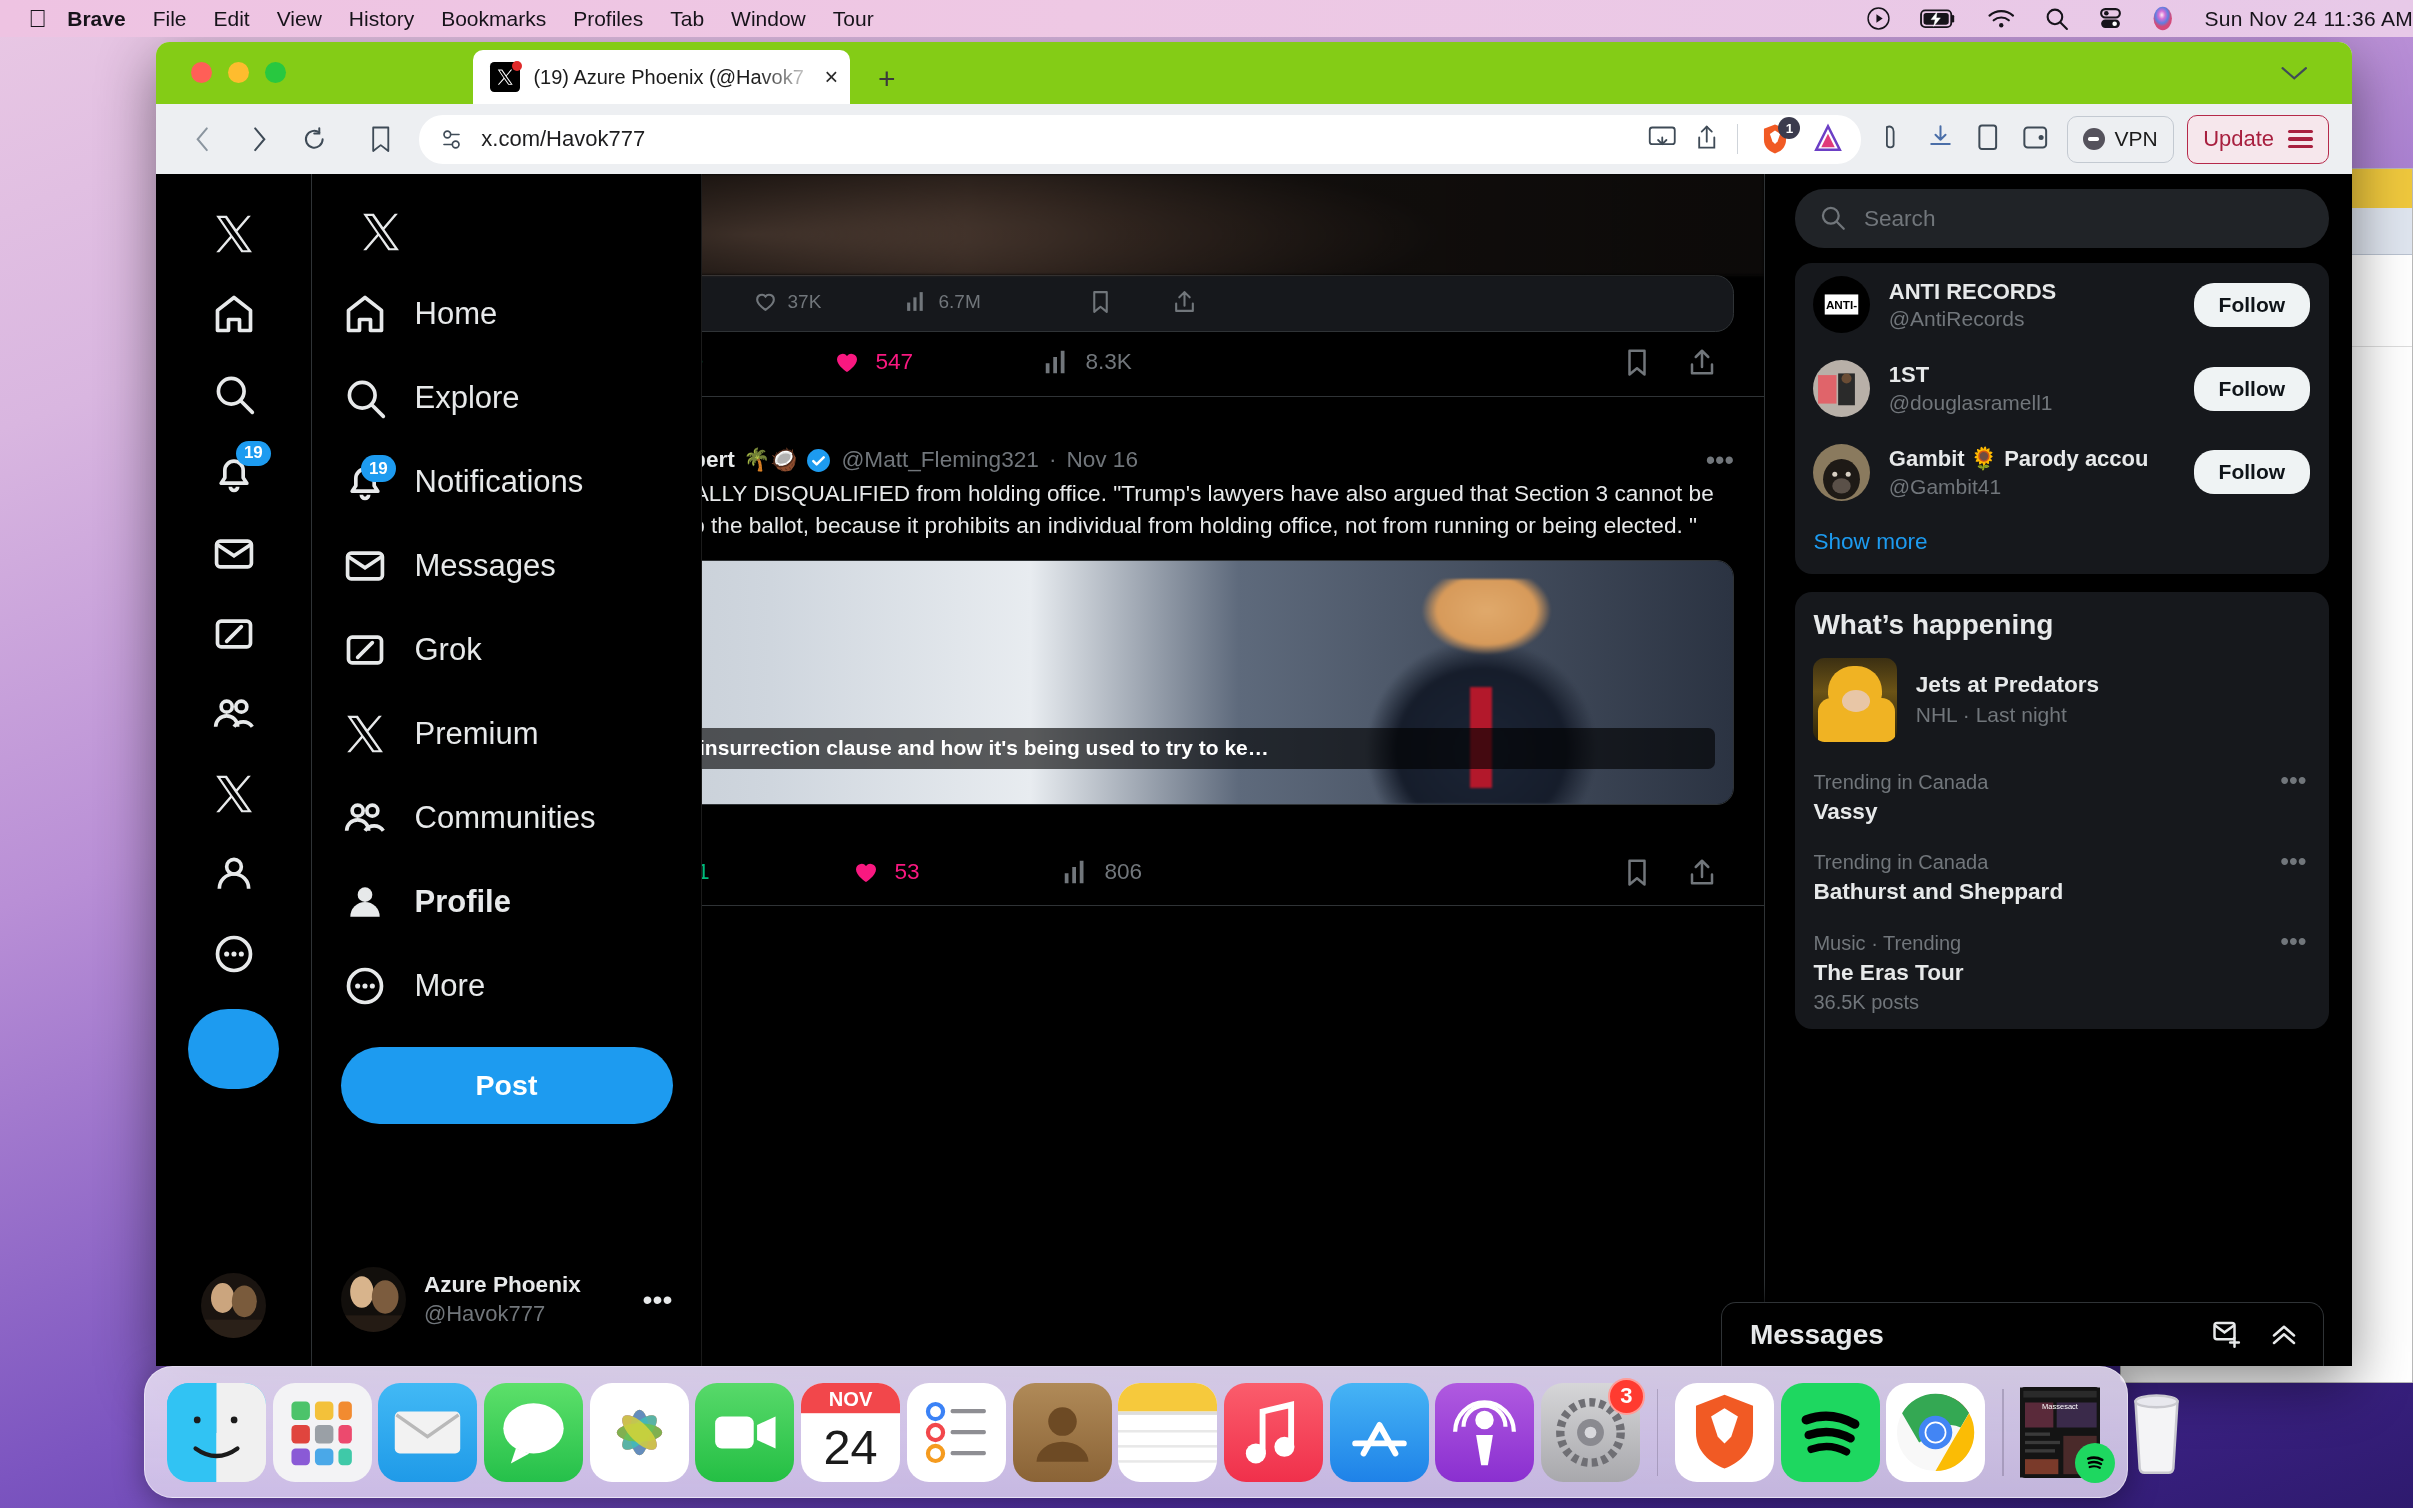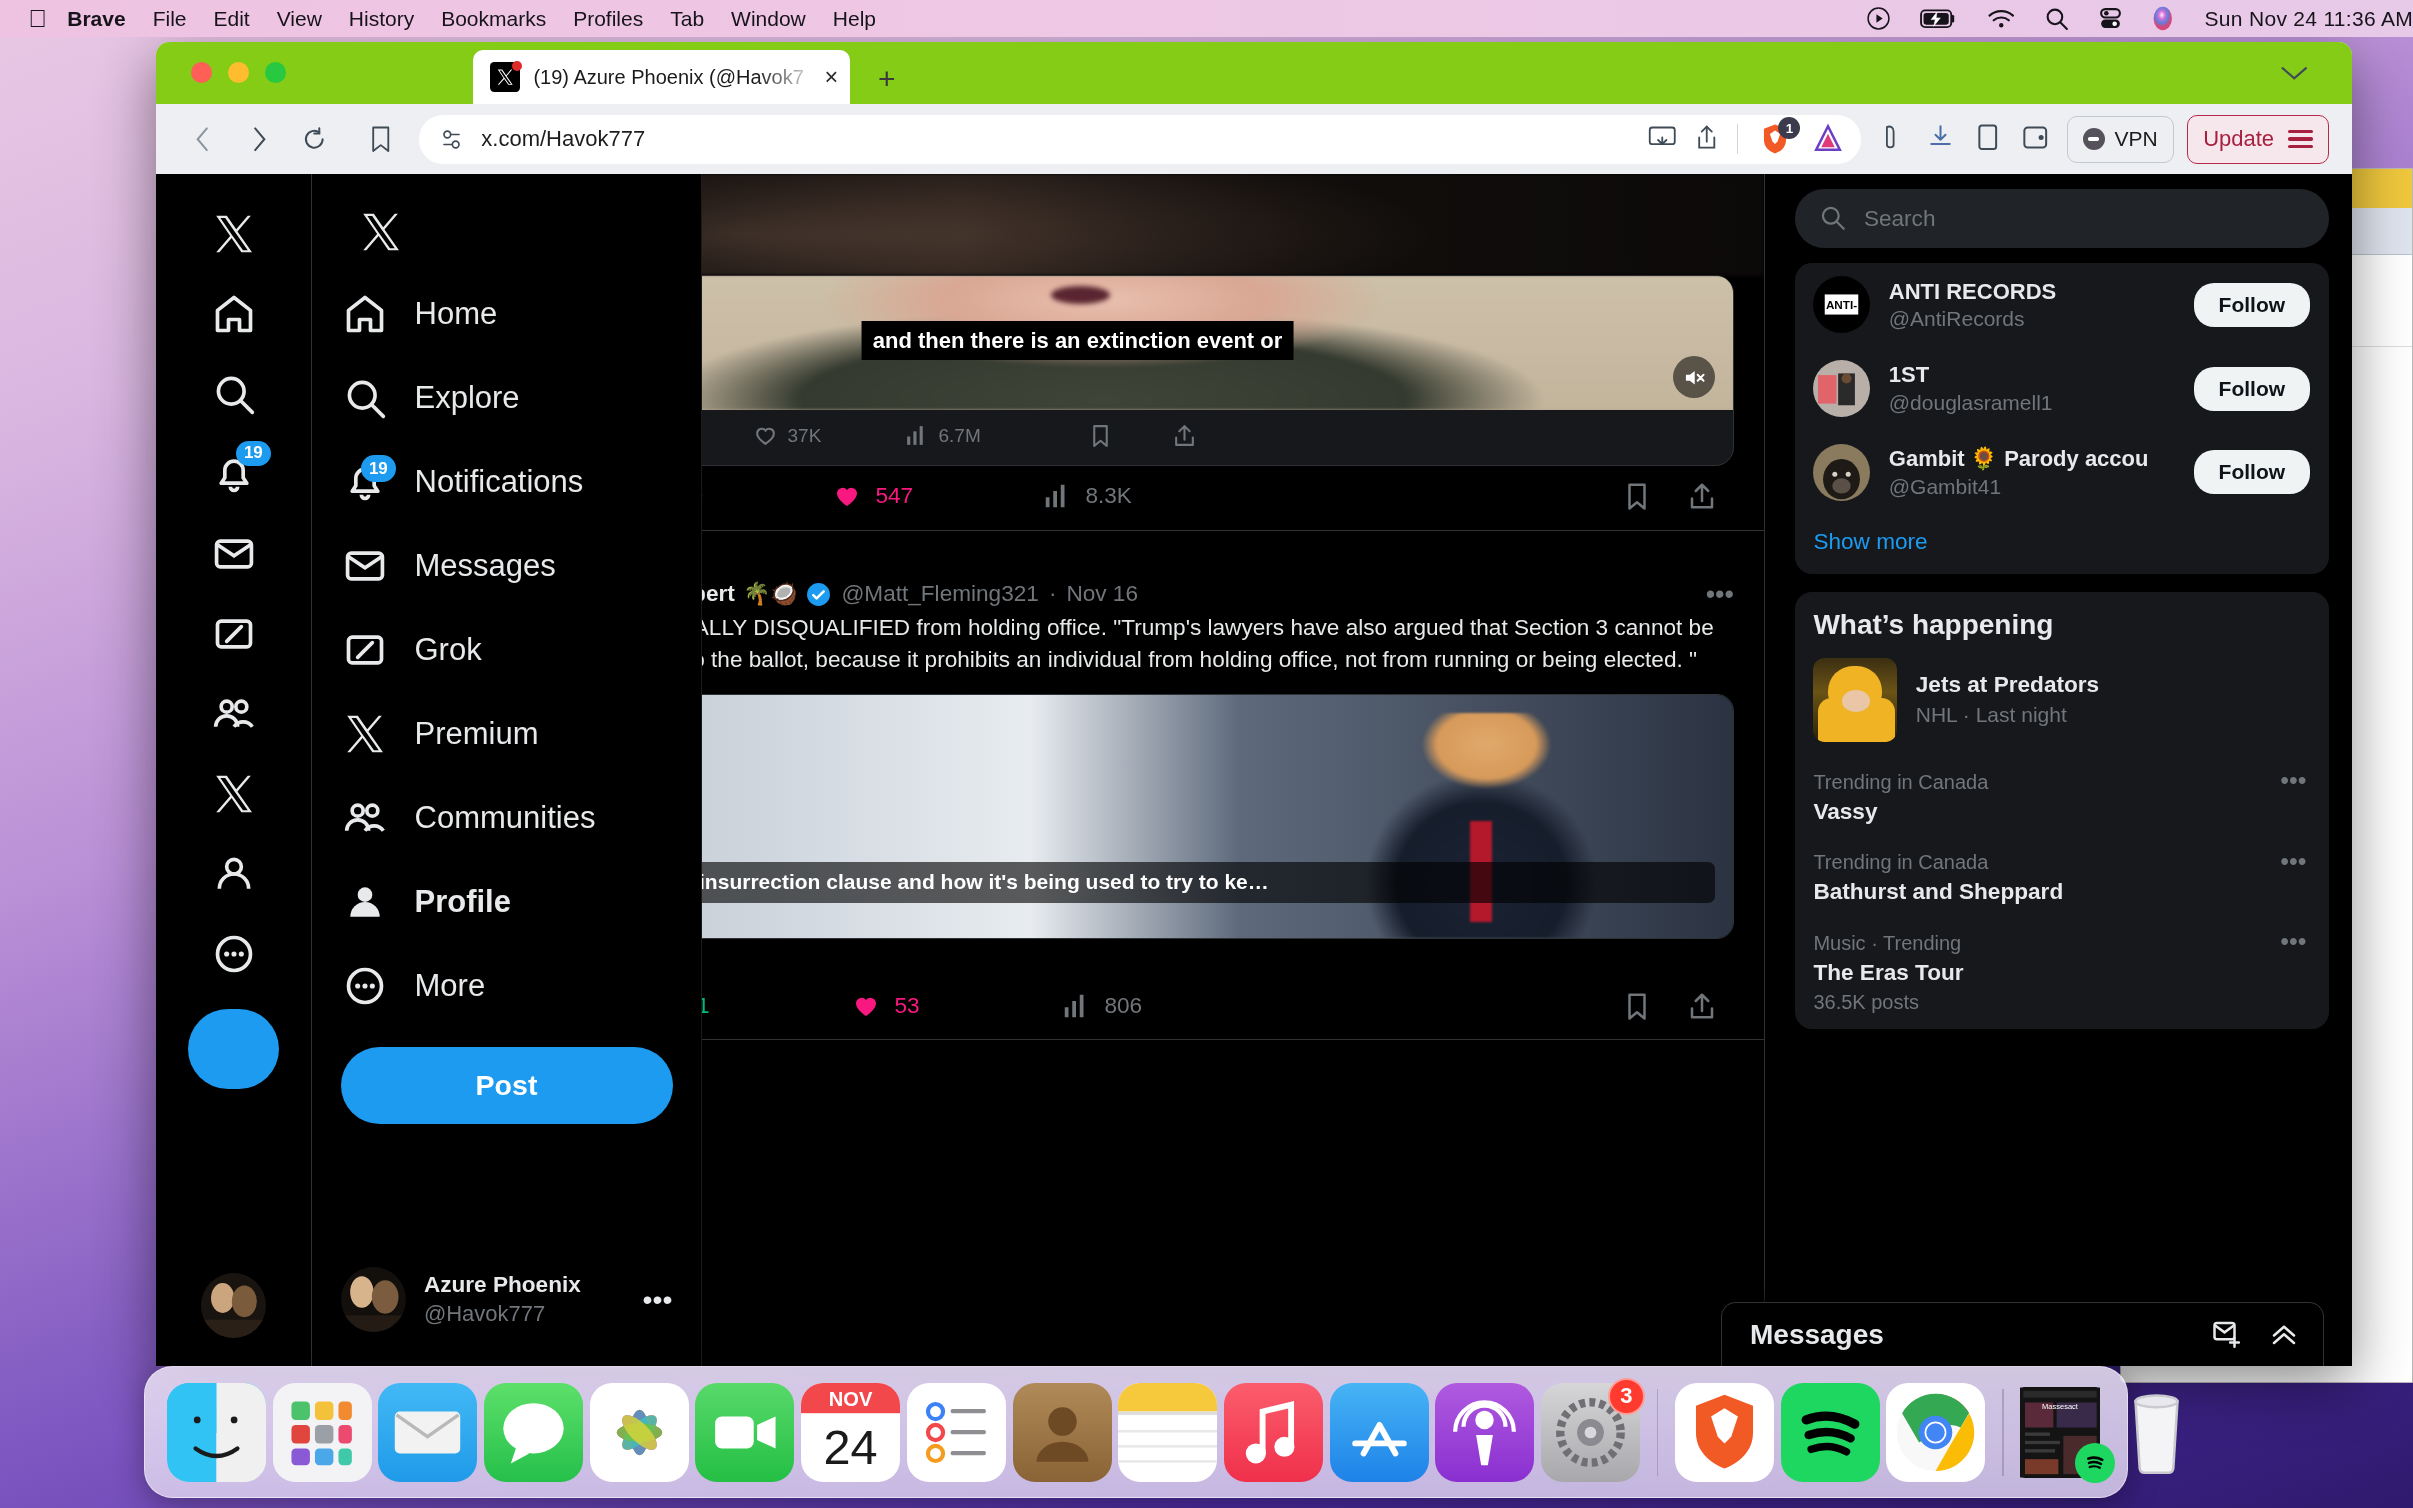--- a/index.html
+++ b/index.html
@@ -342,21 +342,21 @@
   <span class="apple"></span>
   <span class="mi bold">Brave</span>
   <span class="mi">File</span>
   <span class="mi">Edit</span>
   <span class="mi">View</span>
   <span class="mi">History</span>
   <span class="mi">Bookmarks</span>
   <span class="mi">Profiles</span>
   <span class="mi">Tab</span>
   <span class="mi">Window</span>
-  <span class="mi">Help</span>
+  <span class="mi">Tour</span>
   <span class="spacer"></span>
   <span class="status">
     <span class="ic">
       <svg width="25" height="25" viewBox="0 0 24 24">
           <circle cx="12" cy="12" r="10" fill="none" stroke="#16131a" stroke-width="1.4"></circle>
           <path d="M10 8l6 4-6 4z" fill="#16131a"></path>
         </svg>
     </span>
     <span class="ic">
       <svg width="39" height="23.5" viewBox="0 0 46 28">
@@ -744,32 +744,20 @@
           <span class="hero-txt">
             <span class="hero-name" style="display:block;">Azure Phoenix</span>
             <span class="hero-sub" style="display:block;">34K posts</span>
           </span>
         </div>
       </div>
 
       <div class="feed">
 
         <div class="embed-card">
-          <div class="video-wrap">
-            <div class="video-face"></div>
-            <div class="video-mouth"></div>
-            <div class="allin">ALL<br>IN</div>
-            <div class="caption">and then there is an extinction event or</div>
-            <div class="mute-btn">
-              <svg viewBox="0 0 24 24">
-                  <path d="M4 9h4l5-4v14l-5-4H4z" fill="#fff"></path>
-                  <path d="M16 9l6 6M22 9l-6 6" stroke="#fff" stroke-width="2" stroke-linecap="round"></path>
-                </svg>
-            </div>
-          </div>
           <div class="embed-actions">
             <span class="ea" style="width:151px;">
               <svg viewBox="0 0 24 24">
                   <path d="M4 5h16v11H9l-5 4z" fill="none" stroke="#71767b" stroke-width="2" stroke-linejoin="round"></path>
                 </svg>
               <span>1.4K</span>
             </span>
             <span class="ea" style="width:151px;">
               <svg viewBox="0 0 24 24">
                   <path d="M4 9V7a3 3 0 013-3h10l-3-3m3 11v2a3 3 0 01-3 3H7l3 3" fill="none" stroke="#71767b" stroke-width="2" stroke-linecap="round" stroke-linejoin="round"></path>

